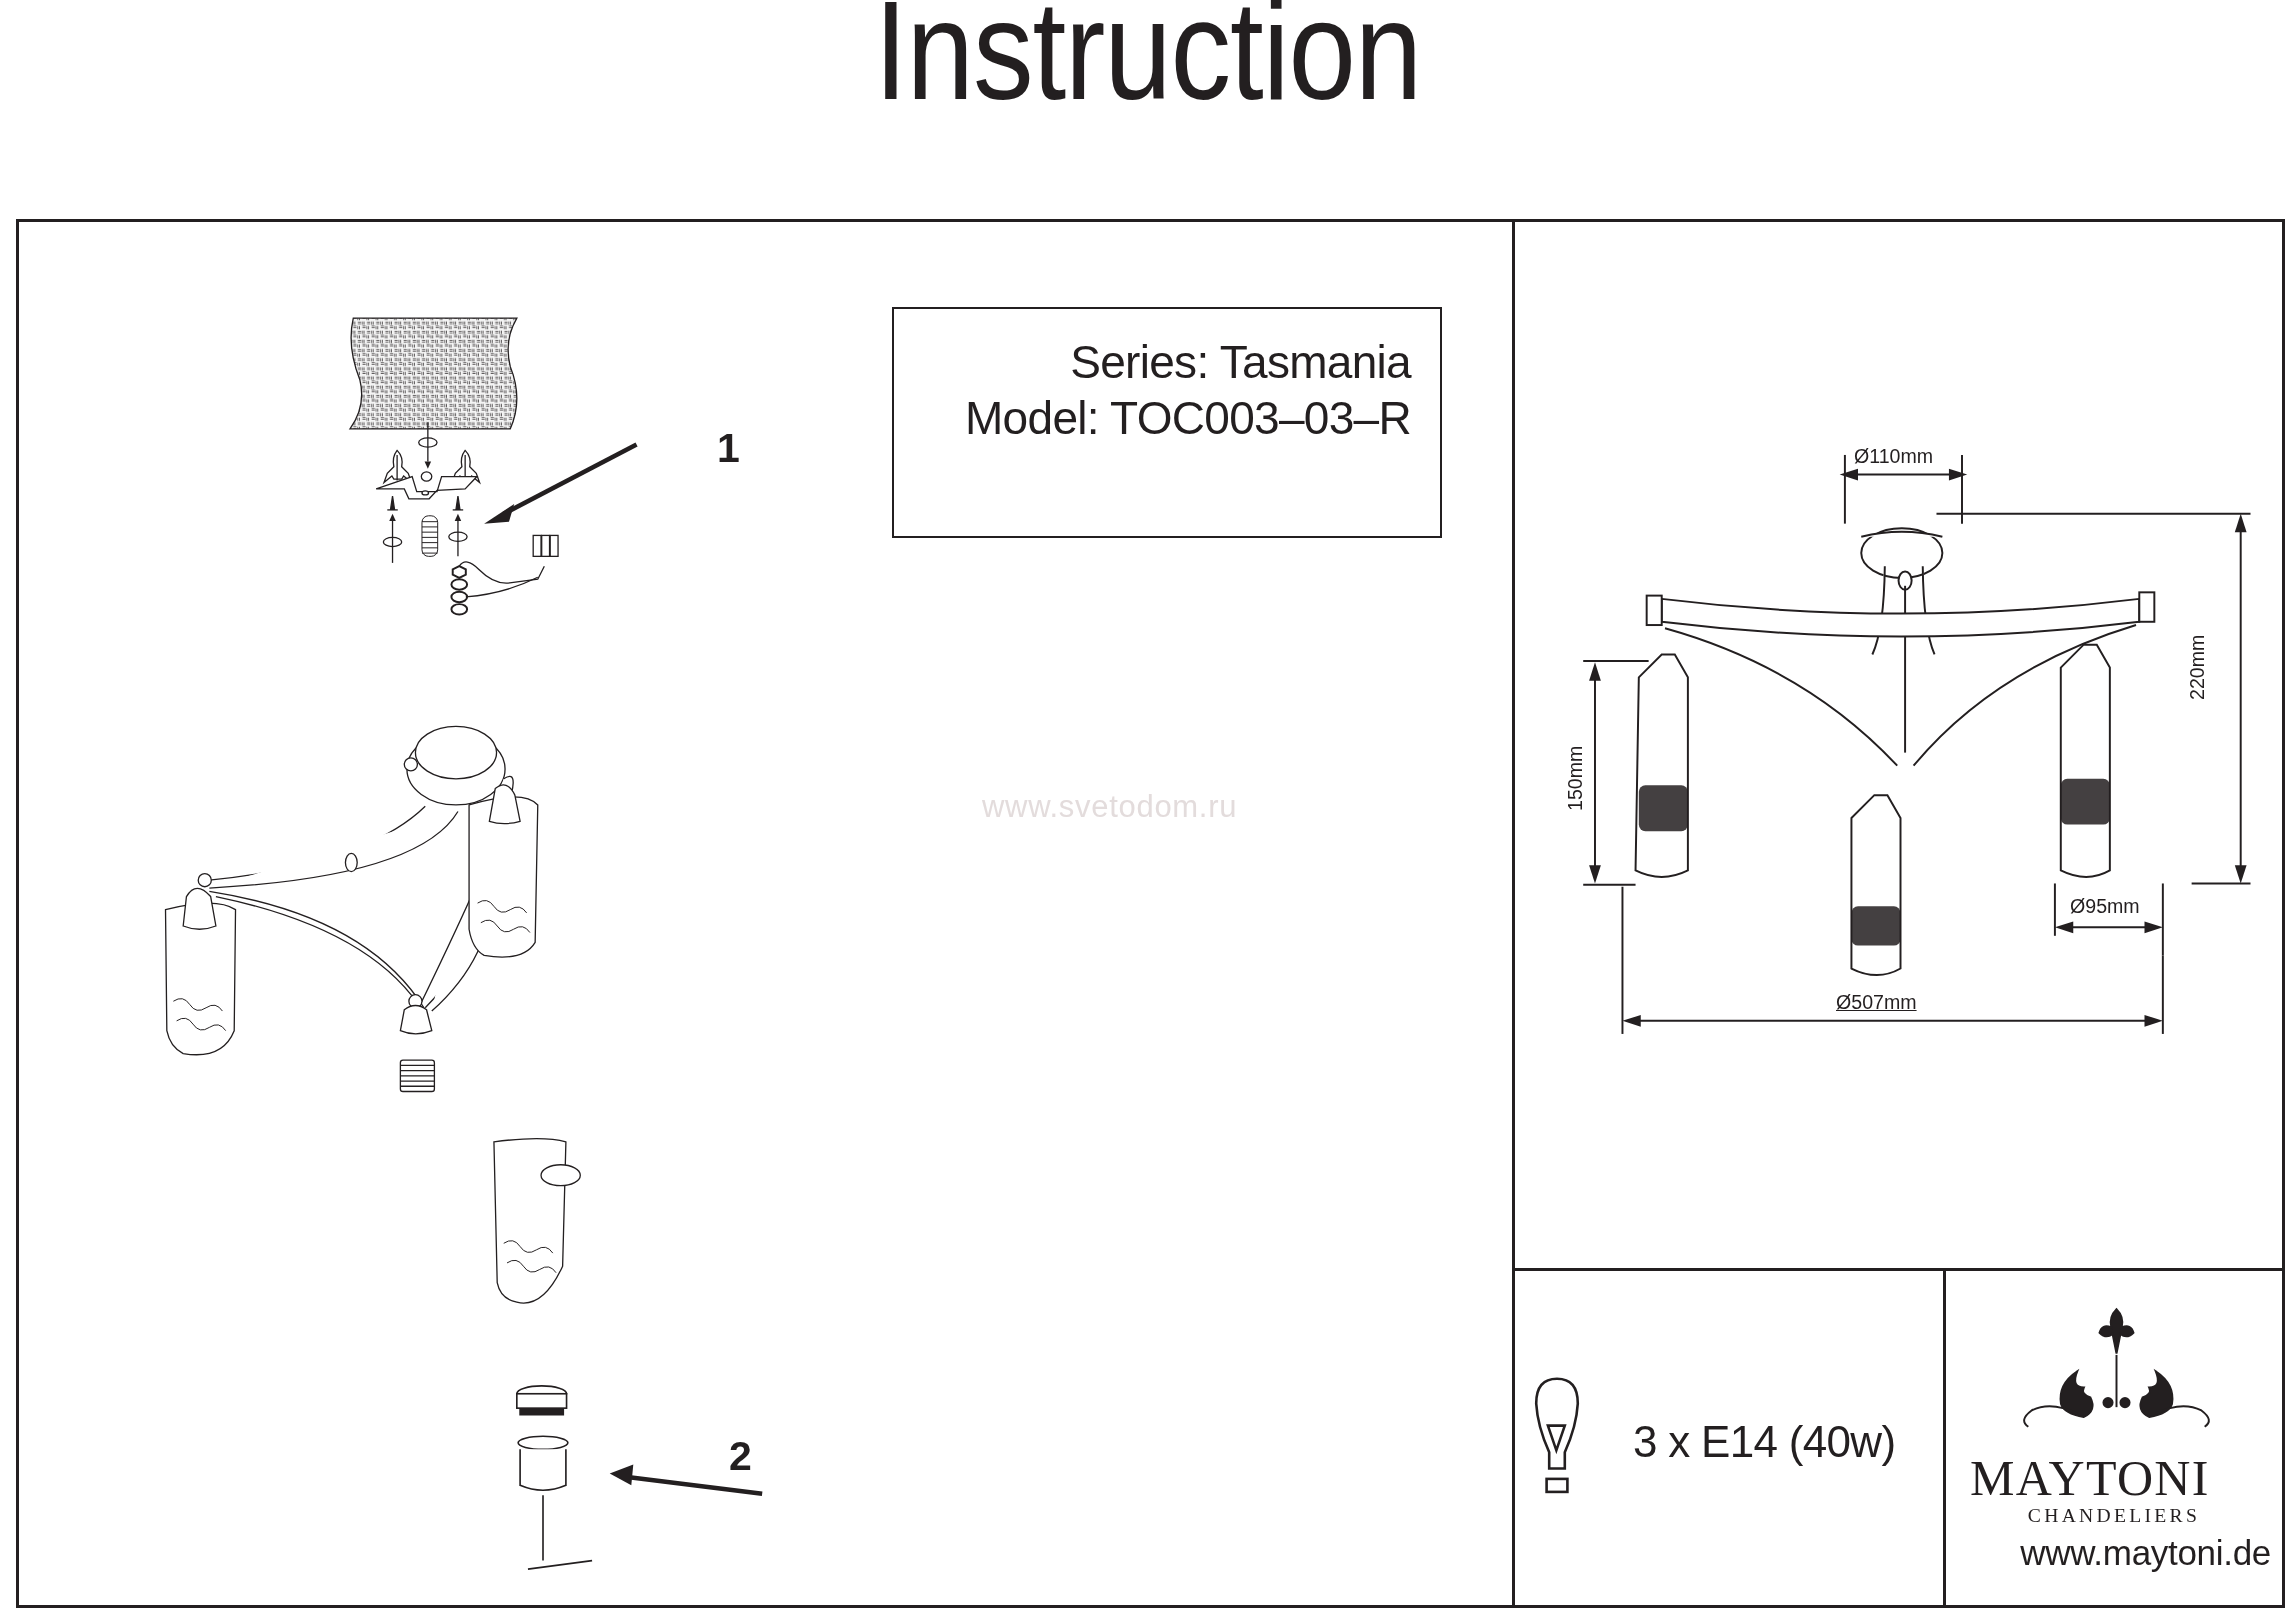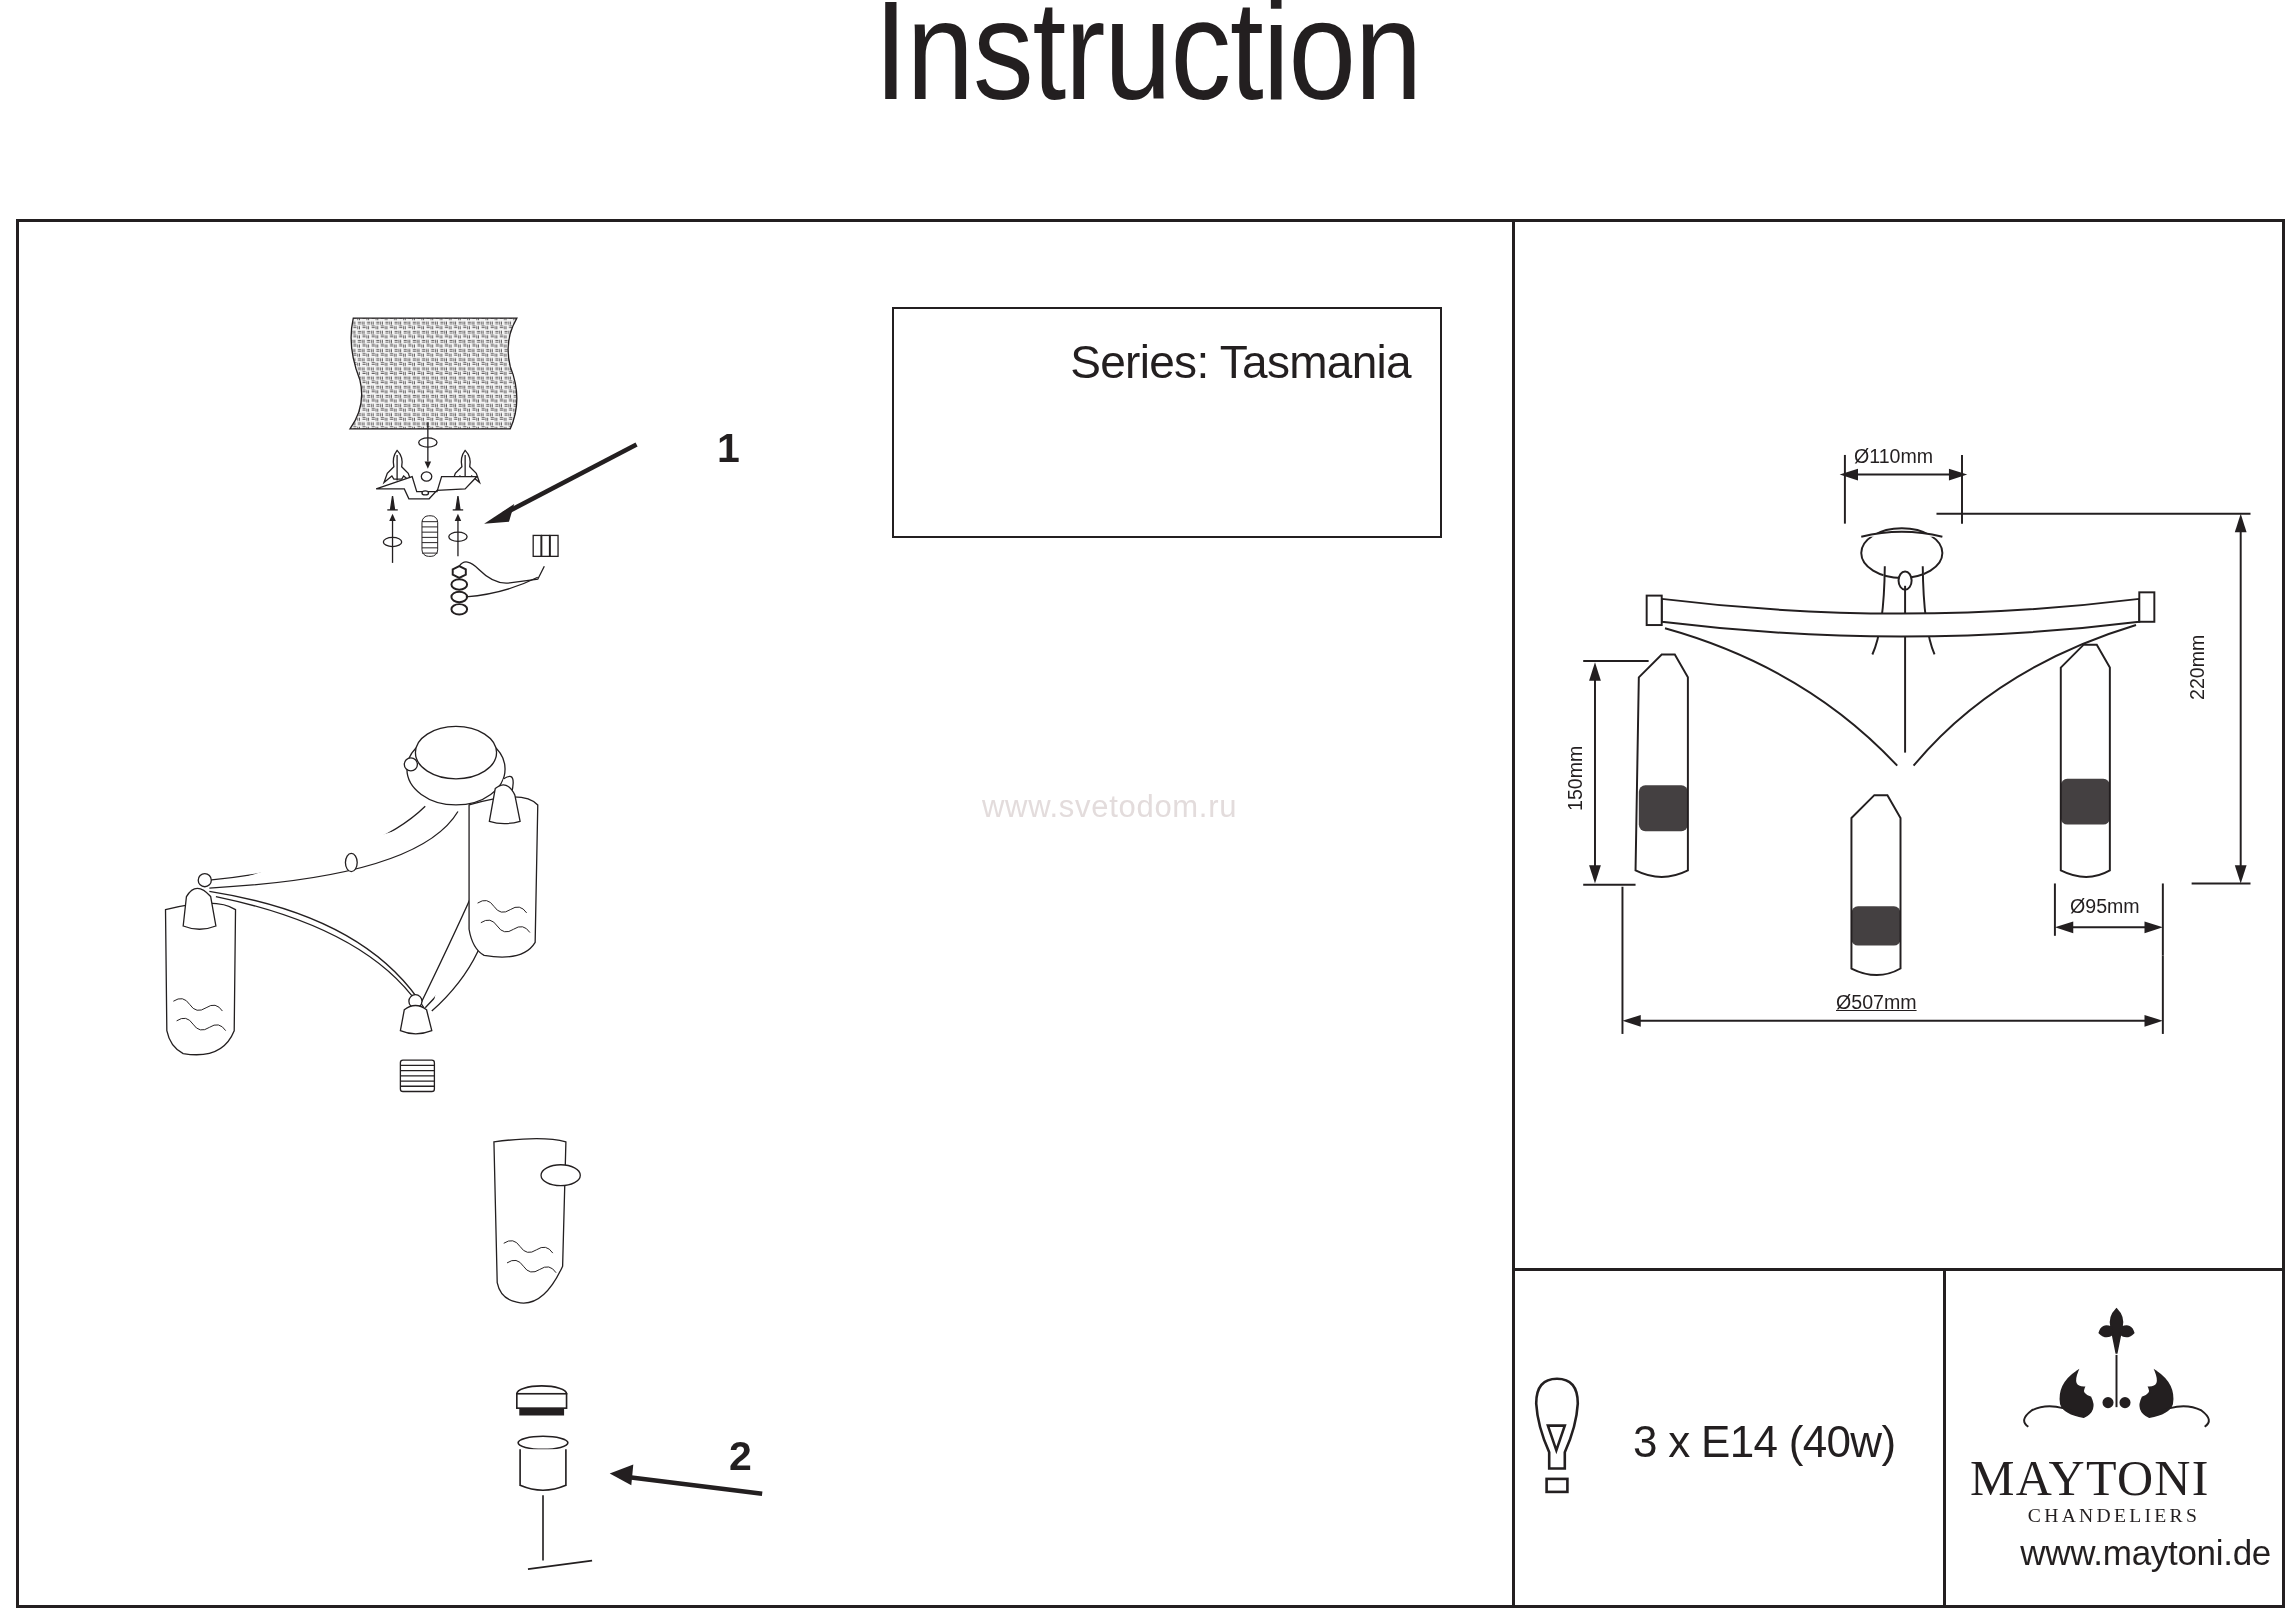--- a/index.html
+++ b/index.html
@@ -32,20 +32,21 @@
 
 <div id="page-title" class="abs">Instruction</div>
 
 <div id="outer-frame" class="abs frame"></div>
 <div class="abs vline" style="left:1512px; top:221px; height:1386px;"></div>
 <div class="abs hline" style="left:1514px; top:1268px; width:771px;"></div>
 <div class="abs vline" style="left:1943px; top:1269px; height:337px;"></div>
 
 <div id="info-box" class="abs">
   <div>Series: Tasmania</div>
+  <div>Model: TOC003–03–R</div>
 </div>
 
 <div id="watermark" class="abs">www.svetodom.ru</div>
 
 <svg style="left:0;top:0" width="2295" height="1623" viewBox="0 0 3508 2480">
   <defs>
     <pattern id="weave" width="14" height="14" patternUnits="userSpaceOnUse">
       <rect width="14" height="14" fill="#f4f4f4"></rect>
       <path d="M1 2h5M1 4.5h5M8 1v5M10.5 1v5M8 8h5M8 10.5h5M1 8v5M3.5 8v5" stroke="#231f20" stroke-width="1"></path>
     </pattern>

